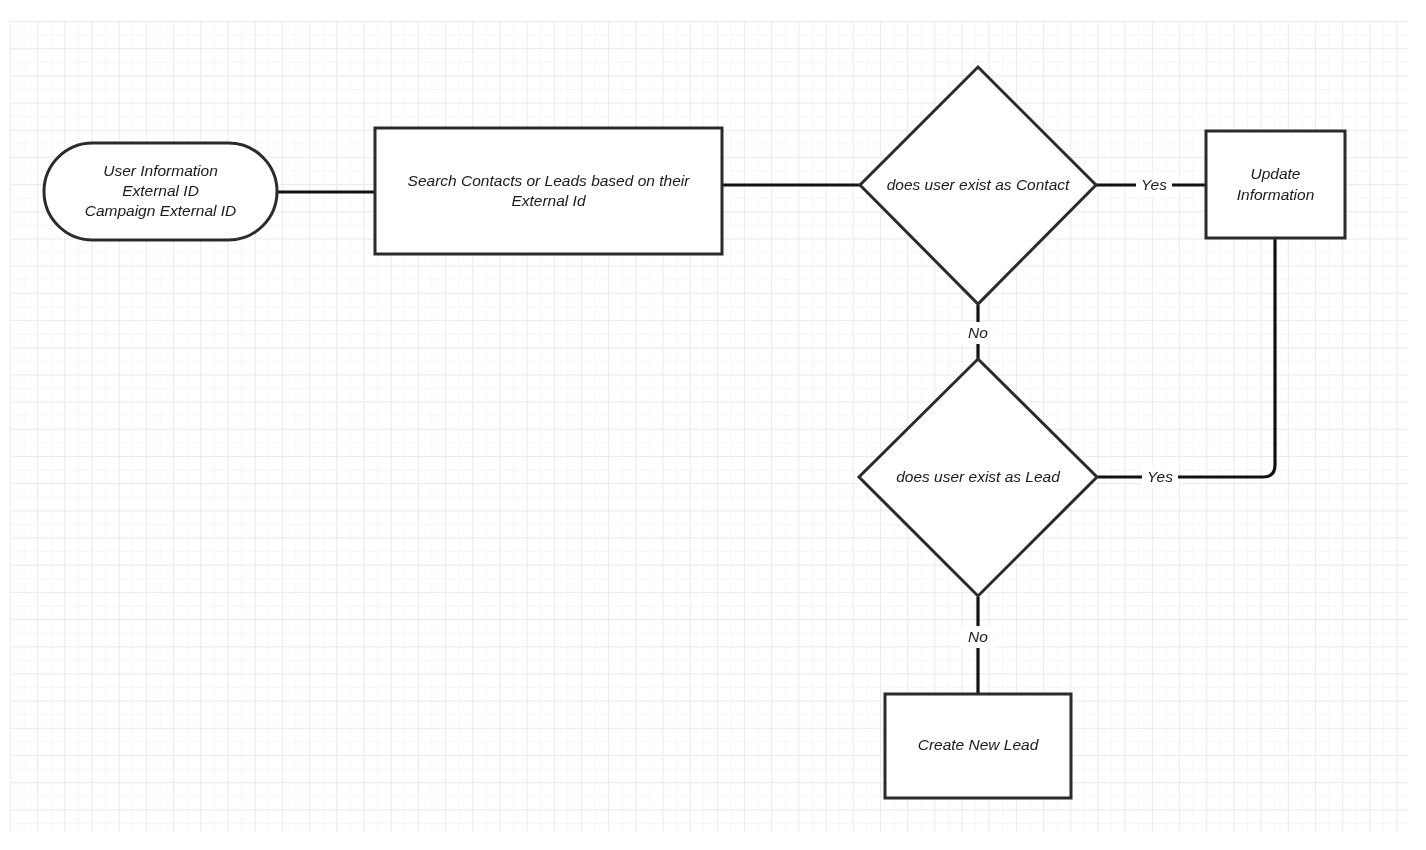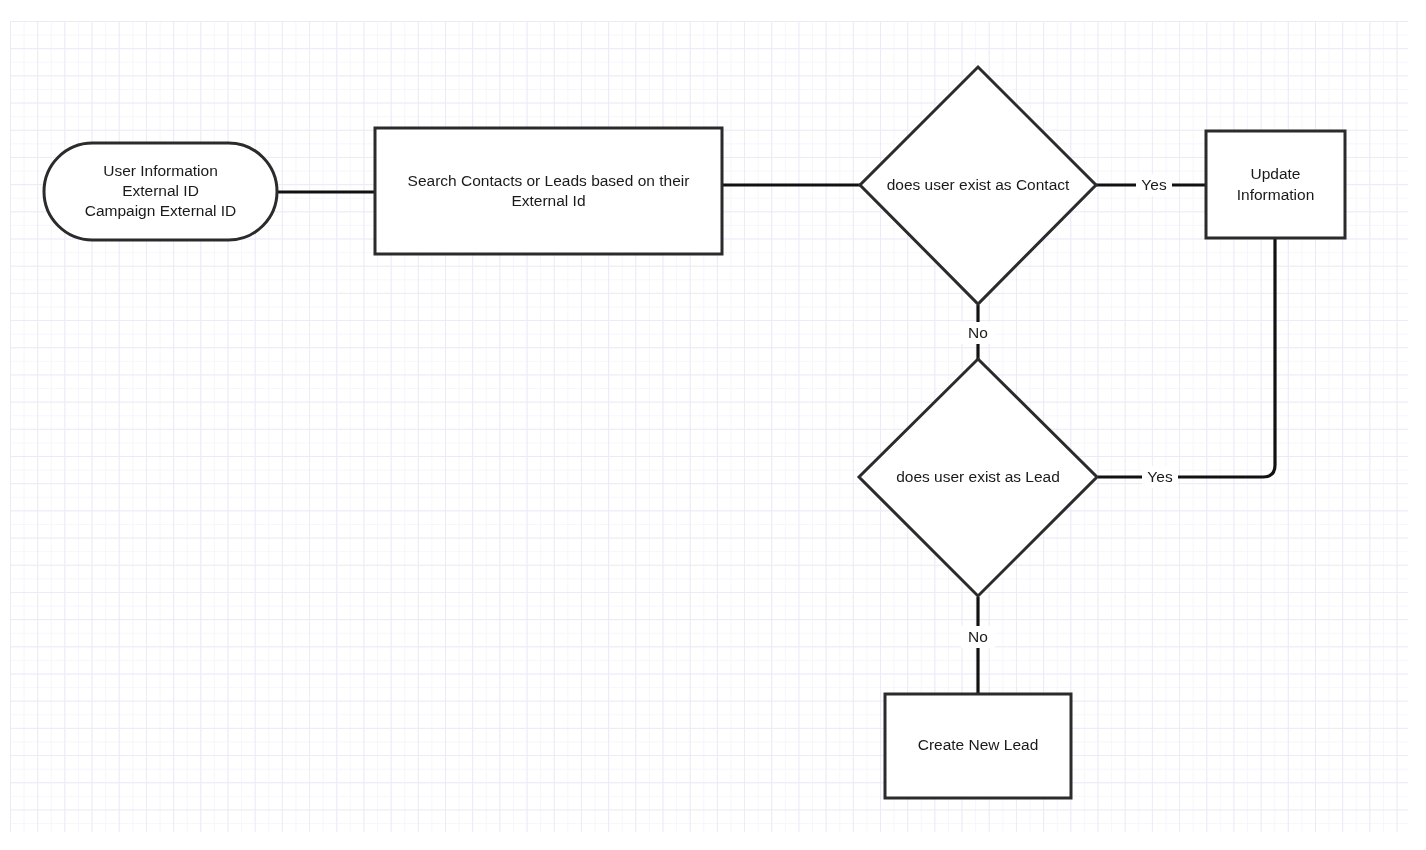--- a/index.html
+++ b/index.html
@@ -12,20 +12,21 @@
     font-family: "Liberation Sans", sans-serif;
     width: 1426px;
     height: 850px;
     overflow: hidden;
   }
   #canvas-root {
     position: relative;
     width: 1426px;
     height: 617px;
     background: #ffffff;
+    font-style: italic;
   }
   
   #grid-background {
     position: absolute;
     left: 10px;
     top: 21px;
     width: 1398px;
     height: 811px;
     background-image:
       linear-gradient(to right, #ebebf7 1px, transparent 1px),

